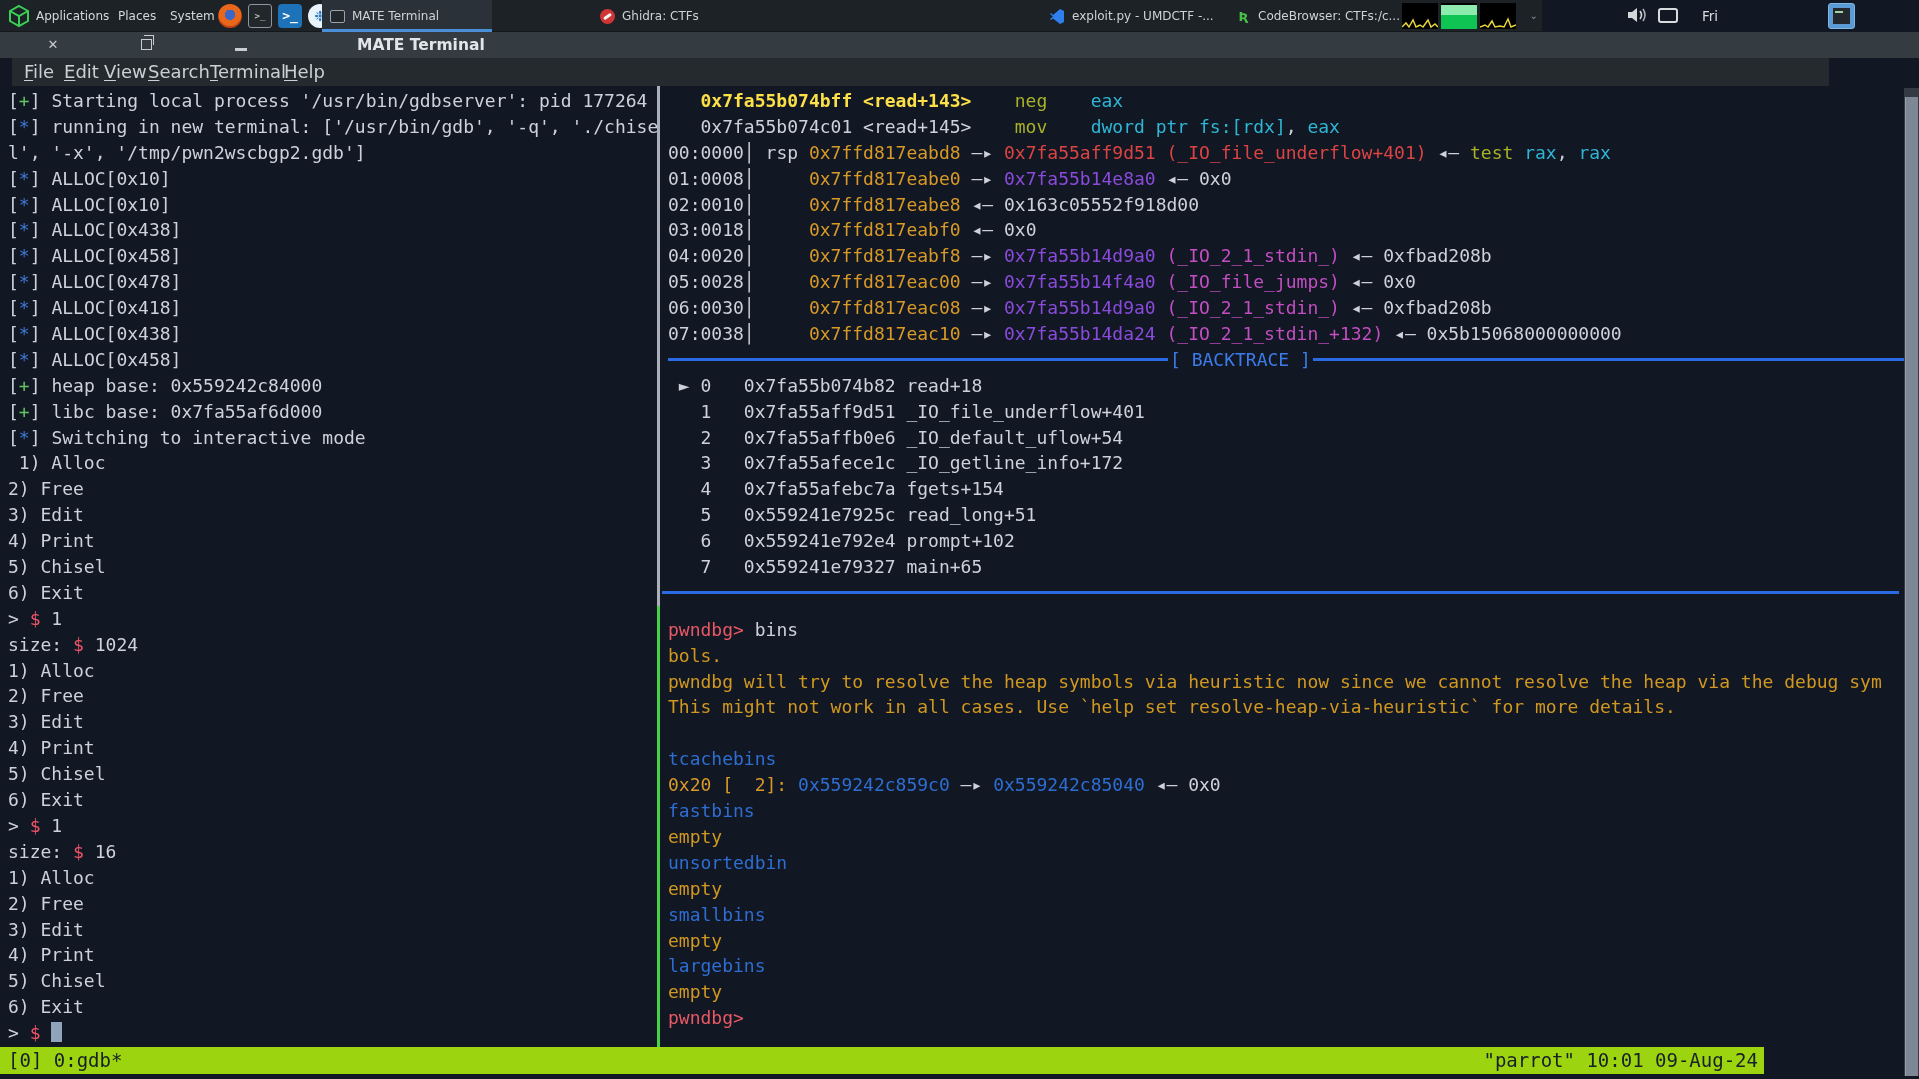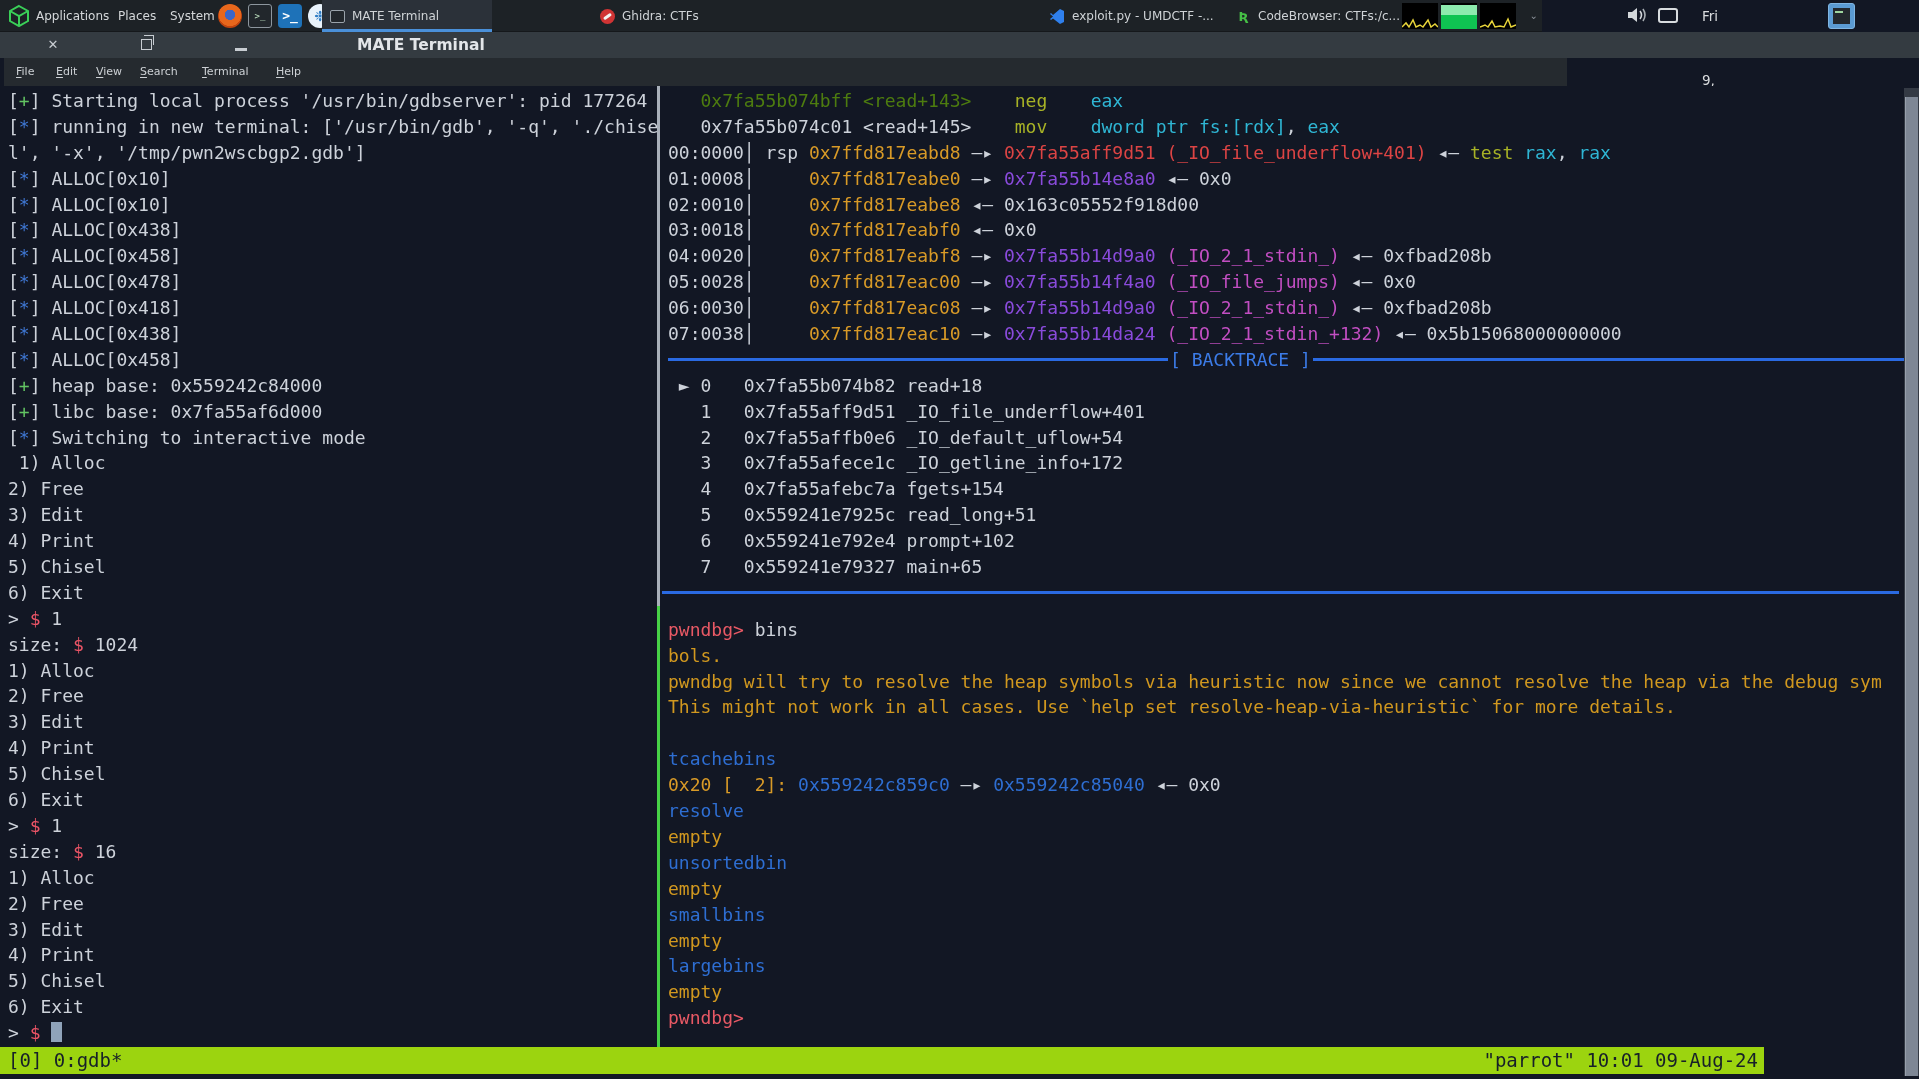--- a/index.html
+++ b/index.html
@@ -35,21 +35,21 @@
   .traytermicon .inner::after { content:""; position:absolute; left:2px; top:3px; width:8px; height:2px; background:#9fd6a0; }
   .chevron { position:absolute; right:4px; top:0; height:32px; line-height:32px; color:#8a9198; font-size:10px; }
   
   .titlebar { position:absolute; left:0; top:32px; width:1919px; height:26px; background:#343b41; color:#d5dade; }
   .tbtn { position:absolute; top:0; width:30px; height:26px; text-align:center; line-height:26px; color:#c8cdd2; font-size:13px; cursor:default; }
   .restore-glyph { position:absolute; top:7px; left:9px; width:11px; height:11px; border:1.5px solid #c8cdd2; }
   .restore-glyph::before { content:""; position:absolute; left:2px; top:-5px; width:9px; height:9px; border-top:1.5px solid #c8cdd2; border-right:1.5px solid #c8cdd2; }
   .min-glyph { position:absolute; top:16px; left:9px; width:12px; height:2.5px; background:#c8cdd2; }
   .wtitle { position:absolute; left:357px; top:0; height:26px; line-height:26px; font-size:15.5px; font-weight:600; color:#e3e6e9; }
   
-  .menubar { position:absolute; left:4px; top:58px; width:1563px; height:28px; background:#252a2f; color:#ccd0d4; font-size:11px; }
+  .menubar { position:absolute; left:12px; top:58px; width:1817px; height:28px; background:#252a2f; color:#ccd0d4; font-size:18px; }
   .mitem { position:absolute; top:0; height:28px; line-height:28px; cursor:default; }
   .mitem u { text-decoration:underline; text-underline-offset:2px; }
   
   .term { position:absolute; left:0; top:86px; width:1919px; height:961px; background:#121724;
     font-family:"DejaVu Sans Mono","Liberation Mono",monospace; font-size:18px; color:#cdd2da; }
   .pane { position:absolute; top:2px; }
   .pane-left  { left:8px;   width:649px; }
   .pane-right { left:668px; width:1240px; }
   .tline { height:25.9px; line-height:25.9px; white-space:pre; }
   .tline span { white-space:pre; }
@@ -190,21 +190,21 @@
       <div class="tline"><span style="color: rgb(205, 210, 218);">2) Free</span></div>
       <div class="tline"><span style="color: rgb(205, 210, 218);">3) Edit</span></div>
       <div class="tline"><span style="color: rgb(205, 210, 218);">4) Print</span></div>
       <div class="tline"><span style="color: rgb(205, 210, 218);">5) Chisel</span></div>
       <div class="tline"><span style="color: rgb(205, 210, 218);">6) Exit</span></div>
       <div class="tline"><span style="color: rgb(205, 210, 218);">&gt; </span><span style="color: rgb(234, 84, 102);">$</span><span style="color: rgb(205, 210, 218);"> </span><span class="cursor"></span></div>
     </div>
   <div class="vb vb-gray"></div>
   <div class="vb vb-green"></div>
   <div class="pane pane-right" id="right-pane">
-      <div class="tline"><span style="color: #4d7c0f;">   0x7fa55b074bff &lt;read+143&gt;    </span><span style="color: rgb(167, 178, 38);">neg</span><span style="color: rgb(205, 210, 218);">    </span><span style="color: rgb(47, 182, 212);">eax</span></div>
+      <div class="tline"><span style="color: #fde047; font-weight: bold;">   0x7fa55b074bff &lt;read+143&gt;    </span><span style="color: rgb(167, 178, 38);">neg</span><span style="color: rgb(205, 210, 218);">    </span><span style="color: rgb(47, 182, 212);">eax</span></div>
       <div class="tline"><span style="color: rgb(205, 210, 218);">   0x7fa55b074c01 &lt;read+145&gt;    </span><span style="color: rgb(167, 178, 38);">mov</span><span style="color: rgb(205, 210, 218);">    </span><span style="color: rgb(47, 182, 212);">dword ptr fs:[</span><span style="color: rgb(47, 182, 212);">rdx</span><span style="color: rgb(47, 182, 212);">]</span><span style="color: rgb(205, 210, 218);">, </span><span style="color: rgb(47, 182, 212);">eax</span></div>
       <div class="tline"><span style="color: rgb(205, 210, 218);">00:0000</span><span style="color: rgb(205, 210, 218);">│</span><span style="color: rgb(205, 210, 218);"> rsp </span><span style="color: rgb(216, 154, 39);">0x7ffd817eabd8</span><span style="color: rgb(205, 210, 218);"> —▸ </span><span style="color: rgb(220, 68, 68);">0x7fa55aff9d51 (_IO_file_underflow+401)</span><span style="color: rgb(205, 210, 218);"> ◂— </span><span style="color: rgb(167, 178, 38);">test</span><span style="color: rgb(205, 210, 218);"> </span><span style="color: rgb(47, 182, 212);">rax</span><span style="color: rgb(205, 210, 218);">, </span><span style="color: rgb(47, 182, 212);">rax</span></div>
       <div class="tline"><span style="color: rgb(205, 210, 218);">01:0008</span><span style="color: rgb(205, 210, 218);">│</span><span style="color: rgb(205, 210, 218);">     </span><span style="color: rgb(216, 154, 39);">0x7ffd817eabe0</span><span style="color: rgb(205, 210, 218);"> —▸ </span><span style="color: rgb(138, 75, 220);">0x7fa55b14e8a0</span><span style="color: rgb(205, 210, 218);"> ◂— 0x0</span></div>
       <div class="tline"><span style="color: rgb(205, 210, 218);">02:0010</span><span style="color: rgb(205, 210, 218);">│</span><span style="color: rgb(205, 210, 218);">     </span><span style="color: rgb(216, 154, 39);">0x7ffd817eabe8</span><span style="color: rgb(205, 210, 218);"> ◂— 0x163c05552f918d00</span></div>
       <div class="tline"><span style="color: rgb(205, 210, 218);">03:0018</span><span style="color: rgb(205, 210, 218);">│</span><span style="color: rgb(205, 210, 218);">     </span><span style="color: rgb(216, 154, 39);">0x7ffd817eabf0</span><span style="color: rgb(205, 210, 218);"> ◂— 0x0</span></div>
       <div class="tline"><span style="color: rgb(205, 210, 218);">04:0020</span><span style="color: rgb(205, 210, 218);">│</span><span style="color: rgb(205, 210, 218);">     </span><span style="color: rgb(216, 154, 39);">0x7ffd817eabf8</span><span style="color: rgb(205, 210, 218);"> —▸ </span><span style="color: rgb(138, 75, 220);">0x7fa55b14d9a0</span><span style="color: rgb(194, 78, 194);"> (_IO_2_1_stdin_)</span><span style="color: rgb(205, 210, 218);"> ◂— 0xfbad208b</span></div>
       <div class="tline"><span style="color: rgb(205, 210, 218);">05:0028</span><span style="color: rgb(205, 210, 218);">│</span><span style="color: rgb(205, 210, 218);">     </span><span style="color: rgb(216, 154, 39);">0x7ffd817eac00</span><span style="color: rgb(205, 210, 218);"> —▸ </span><span style="color: rgb(138, 75, 220);">0x7fa55b14f4a0</span><span style="color: rgb(194, 78, 194);"> (_IO_file_jumps)</span><span style="color: rgb(205, 210, 218);"> ◂— 0x0</span></div>
       <div class="tline"><span style="color: rgb(205, 210, 218);">06:0030</span><span style="color: rgb(205, 210, 218);">│</span><span style="color: rgb(205, 210, 218);">     </span><span style="color: rgb(216, 154, 39);">0x7ffd817eac08</span><span style="color: rgb(205, 210, 218);"> —▸ </span><span style="color: rgb(138, 75, 220);">0x7fa55b14d9a0</span><span style="color: rgb(194, 78, 194);"> (_IO_2_1_stdin_)</span><span style="color: rgb(205, 210, 218);"> ◂— 0xfbad208b</span></div>
       <div class="tline"><span style="color: rgb(205, 210, 218);">07:0038</span><span style="color: rgb(205, 210, 218);">│</span><span style="color: rgb(205, 210, 218);">     </span><span style="color: rgb(216, 154, 39);">0x7ffd817eac10</span><span style="color: rgb(205, 210, 218);"> —▸ </span><span style="color: rgb(138, 75, 220);">0x7fa55b14da24</span><span style="color: rgb(194, 78, 194);"> (_IO_2_1_stdin_+132)</span><span style="color: rgb(205, 210, 218);"> ◂— 0x5b15068000000000</span></div>
       <div class="seprow">
@@ -221,21 +221,21 @@
       <div class="tline"><span style="color: rgb(205, 210, 218);">   6   0x559241e792e4 prompt+102</span></div>
       <div class="tline"><span style="color: rgb(205, 210, 218);">   7   0x559241e79327 main+65</span></div>
       <div class="tline"><div class="hrline"></div></div>
       <div class="tline"><span style="color: rgb(232, 89, 101);">pwndbg&gt; </span><span style="color: rgb(205, 210, 218);">bins</span></div>
       <div class="tline"><span style="color: rgb(209, 152, 31);">bols.</span></div>
       <div class="tline"><span style="color: rgb(209, 152, 31);">pwndbg will try to resolve the heap symbols via heuristic now since we cannot resolve the heap via the debug sym</span></div>
       <div class="tline"><span style="color: rgb(209, 152, 31);">This might not work in all cases. Use `help set resolve-heap-via-heuristic` for more details.</span></div>
       <div class="tline"><span style="color: rgb(205, 210, 218);"> </span></div>
       <div class="tline"><span style="color: rgb(46, 110, 210);">tcachebins</span></div>
       <div class="tline"><span style="color: rgb(216, 154, 39);">0x20 [  2]: </span><span style="color: rgb(46, 110, 210);">0x559242c859c0</span><span style="color: rgb(205, 210, 218);"> —▸ </span><span style="color: rgb(46, 110, 210);">0x559242c85040</span><span style="color: rgb(205, 210, 218);"> ◂— 0x0</span></div>
-      <div class="tline"><span style="color: rgb(46, 110, 210);">resolve</span></div>
+      <div class="tline"><span style="color: rgb(46, 110, 210);">fastbins</span></div>
       <div class="tline"><span style="color: rgb(209, 152, 31);">empty</span></div>
       <div class="tline"><span style="color: rgb(46, 110, 210);">unsortedbin</span></div>
       <div class="tline"><span style="color: rgb(209, 152, 31);">empty</span></div>
       <div class="tline"><span style="color: rgb(46, 110, 210);">smallbins</span></div>
       <div class="tline"><span style="color: rgb(209, 152, 31);">empty</span></div>
       <div class="tline"><span style="color: rgb(46, 110, 210);">largebins</span></div>
       <div class="tline"><span style="color: rgb(209, 152, 31);">empty</span></div>
       <div class="tline"><span style="color: rgb(232, 89, 101);">pwndbg&gt; </span></div>
     </div>
 </div>

